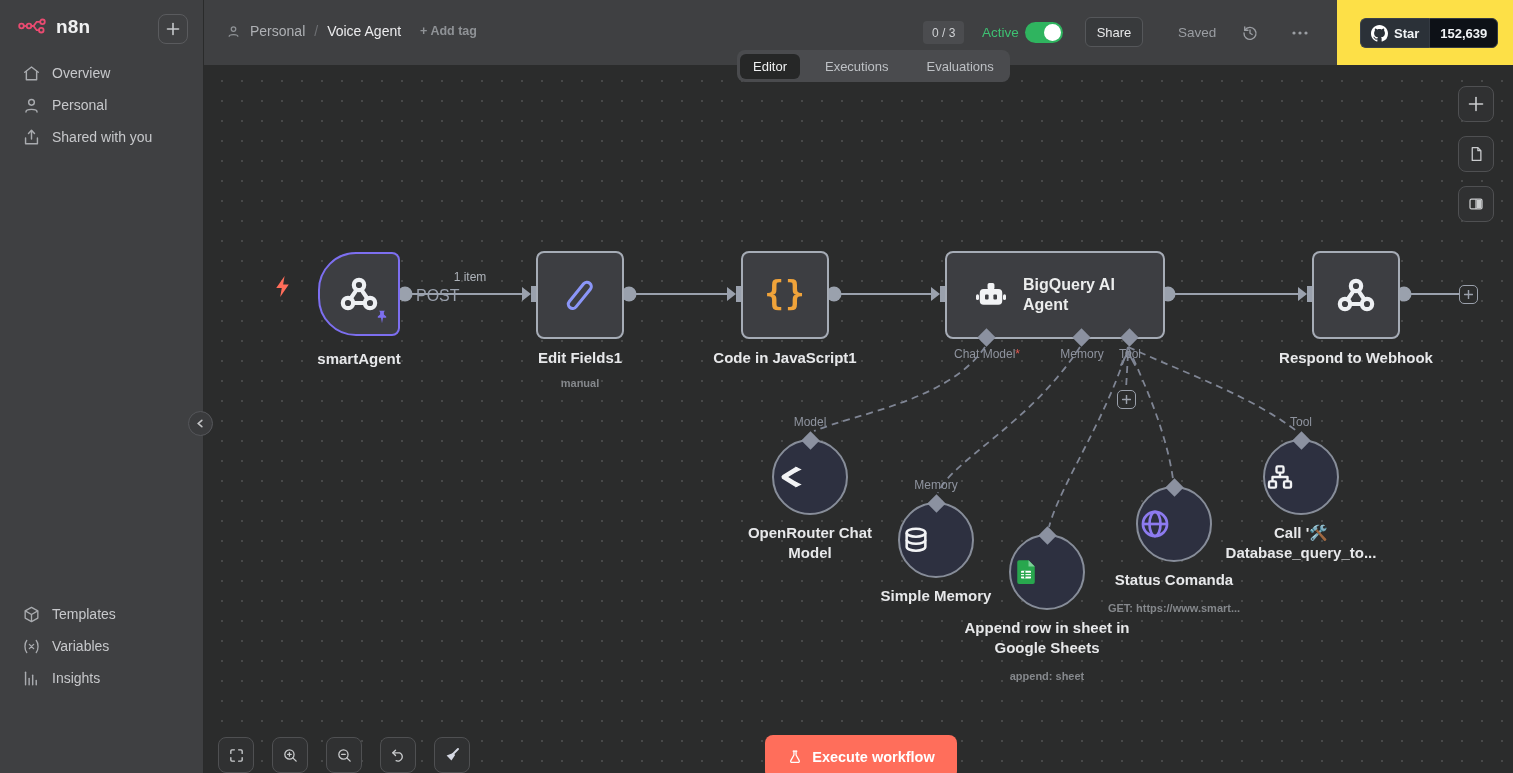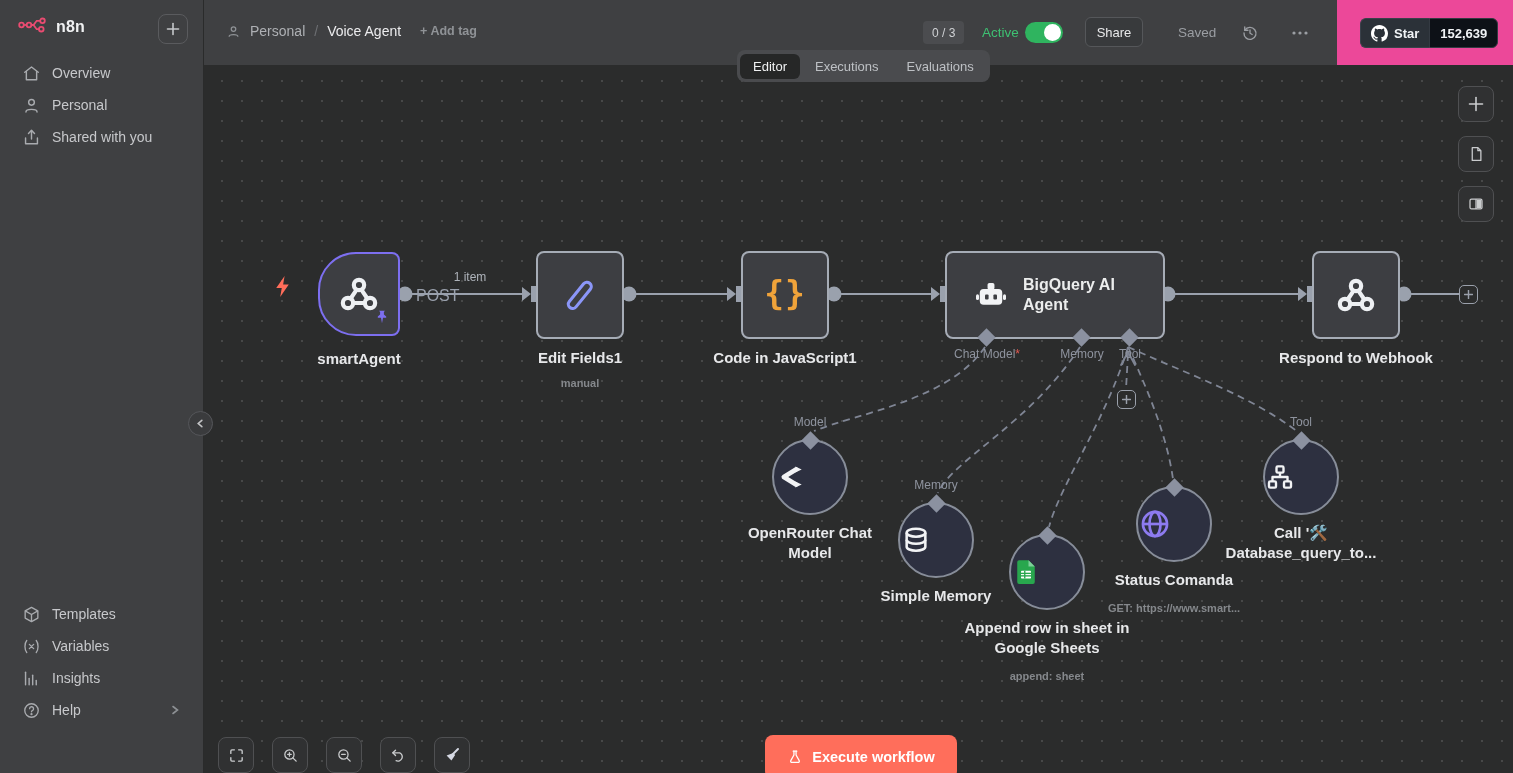--- a/index.html
+++ b/index.html
@@ -2,21 +2,21 @@
 <html><head>
 <meta charset="utf-8">
 <style>
   * { margin:0; padding:0; box-sizing:border-box; }
   body { font-family:"Liberation Sans","DejaVu Sans",sans-serif; background:#1e1f20; }
   .app { position:relative; width:1513px; height:773px; overflow:hidden; background:#2b2c2c; }
 
   
   .sidebar { position:absolute; left:0; top:0; width:204px; height:773px; background:#3f4042; z-index:30; border-right:1px solid #2a2b2b; }
   .logo-row { position:absolute; left:18px; top:16px; display:flex; align-items:center; gap:8px; cursor:pointer; }
-  .logo-text { color:#f0f1f2; font-size:16px; font-weight:700; letter-spacing:.2px; }
+  .logo-text { color:#f0f1f2; font-size:19px; font-weight:700; letter-spacing:.2px; }
   .new-wf-btn { position:absolute; left:158px; top:14px; width:30px; height:30px; border:1px solid #5a5b5e; border-radius:8px; display:flex; align-items:center; justify-content:center; cursor:pointer; }
   .nav-item { position:absolute; left:0; width:204px; height:32px; display:flex; align-items:center; gap:11px; padding-left:22px; color:#c7c8cb; font-size:14px; cursor:pointer; }
   .nav-item svg { flex:0 0 auto; }
   .nav-chevron { position:absolute; right:24px; }
   .bell-wrap { position:relative; }
   .bell-dot { position:absolute; right:-1px; top:-2px; width:6px; height:6px; border-radius:50%; background:#e3574f; }
   .collapse-btn { position:absolute; left:188px; top:411px; width:25px; height:25px; border-radius:50%; background:#3a3b3d; border:1px solid #55565a; z-index:40; display:flex; align-items:center; justify-content:center; cursor:pointer; }
 
   
   .topbar { position:absolute; left:204px; top:0; width:1309px; height:65px; background:#3f4042; z-index:20; }
@@ -25,27 +25,27 @@
   .bc-sep { color:#6d6f73; font-size:14px; }
   .bc-title { color:#ececee; font-size:14px; font-weight:500; cursor:text; }
   .bc-addtag { color:#8f9296; font-size:12.5px; font-weight:600; margin-left:10px; cursor:pointer; }
   .issues-badge { position:absolute; left:719px; top:21px; height:23px; padding:0 9px; background:#4b4c4f; border-radius:4px; color:#cfd1d4; font-size:12px; display:flex; align-items:center; cursor:pointer; }
   .active-label { position:absolute; left:778px; top:25px; color:#3ec072; font-size:13.5px; }
   .toggle { position:absolute; left:821px; top:22px; width:38px; height:21px; border-radius:11px; background:#2fb45f; cursor:pointer; }
   .toggle-knob { position:absolute; right:2px; top:2px; width:17px; height:17px; border-radius:50%; background:#fff; }
   .share-btn { position:absolute; left:881px; top:17px; width:58px; height:30px; background:#383a3c; border:1px solid #55575a; border-radius:6px; color:#e8e9ea; font-size:13px; display:flex; align-items:center; justify-content:center; cursor:pointer; }
   .saved-label { position:absolute; left:974px; top:25px; color:#9b9ea3; font-size:13.5px; }
   .icon-btn { position:absolute; cursor:pointer; display:flex; align-items:center; justify-content:center; }
-  .tb-right { position:absolute; left:1133px; top:0; width:176px; height:65px; background:#ec4899; }
+  .tb-right { position:absolute; left:1133px; top:0; width:176px; height:65px; background:#fde047; }
   .gh-widget { position:absolute; left:23px; top:18px; height:30px; display:flex; cursor:pointer; }
   .gh-star { display:flex; align-items:center; gap:6px; padding:0 10px; background:#2b3138; border:1px solid #3a414a; border-right:none; border-radius:6px 0 0 6px; color:#f0f3f6; font-size:13px; font-weight:600; }
   .gh-count { display:flex; align-items:center; padding:0 10px; background:#0d1117; border:1px solid #343a42; border-radius:0 6px 6px 0; color:#f0f3f6; font-size:13px; font-weight:700; }
 
   
-  .tabbar { position:absolute; left:737px; top:50px; height:32px; background:#4a4b4e; border-radius:8px; display:flex; align-items:center; padding:3px; gap:2px; z-index:35; }
+  .tabbar { position:absolute; left:737px; top:50px; height:32px; background:#4a4b4e; border-radius:8px; display:flex; align-items:center; padding:3px; gap:12px; z-index:35; }
   .tab { padding:5px 13px; font-size:13px; color:#bdc0c4; border-radius:6px; cursor:pointer; white-space:nowrap; }
   .tab.active { background:#262727; color:#f0f1f2; }
 
   
   .canvas { position:absolute; left:204px; top:65px; width:1309px; height:708px; background:#2b2c2c;
     background-image:radial-gradient(circle,#474848 1.2px,transparent 1.4px); background-size:20px 20px; background-position:8px 6px; overflow:hidden; }
   .wires { position:absolute; left:0; top:0; z-index:1; }
 
   .node { position:absolute; width:88px; height:88px; background:#3d3e42; border:2px solid #a6acb6; border-radius:8px; display:flex; align-items:center; justify-content:center; cursor:pointer; z-index:5; }
   .node.trigger { width:82px; height:84px; border-radius:38px 8px 8px 38px; border-color:#7d6ff0; }
@@ -141,31 +141,20 @@
       <span>Variables</span>
     </div>
     <div class="nav-item" style="top:662px">
       <svg width="19" height="19" viewBox="0 0 24 24" fill="none" stroke="#a9abaf" stroke-width="1.8" stroke-linecap="round">
           <path d="M4.5 4 V20"></path>
           <path d="M9 20 V12"></path>
           <path d="M13.5 20 V8"></path>
           <path d="M18 20 V14.5"></path>
         </svg>
       <span>Insights</span>
-    </div>
-    <div class="nav-item" style="top:694px">
-      <svg width="19" height="19" viewBox="0 0 24 24" fill="none" stroke="#a9abaf" stroke-width="1.7" stroke-linecap="round">
-          <circle cx="12" cy="12" r="8.5"></circle>
-          <path d="M9.6 9.7 a2.5 2.5 0 1 1 3.4 2.4 c-0.7 0.3 -1 0.8 -1 1.6"></path>
-          <circle cx="12" cy="16.6" r="0.6" fill="#a9abaf"></circle>
-        </svg>
-      <span>Help</span>
-      <svg class="nav-chevron" width="10" height="10" viewBox="0 0 10 10" fill="none" stroke="#8d9094" stroke-width="1.6" stroke-linecap="round">
-          <path d="M3 1.5 L7.5 5 L3 8.5"></path>
-        </svg>
     </div>
   </div>
 
   <div class="collapse-btn">
     <svg width="9" height="9" viewBox="0 0 10 10" fill="none" stroke="#c3c4c6" stroke-width="1.8" stroke-linecap="round">
         <path d="M6.5 1.5 L2.5 5 L6.5 8.5"></path>
       </svg>
   </div>
 
   <div class="topbar">

